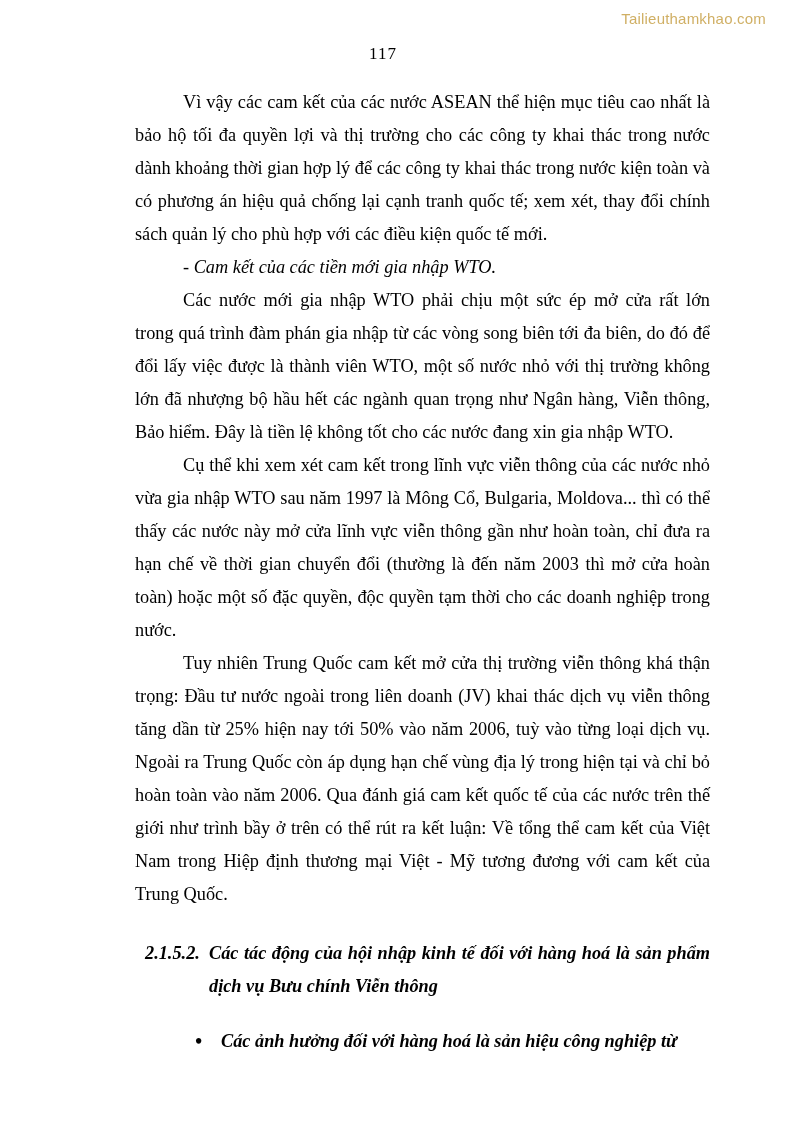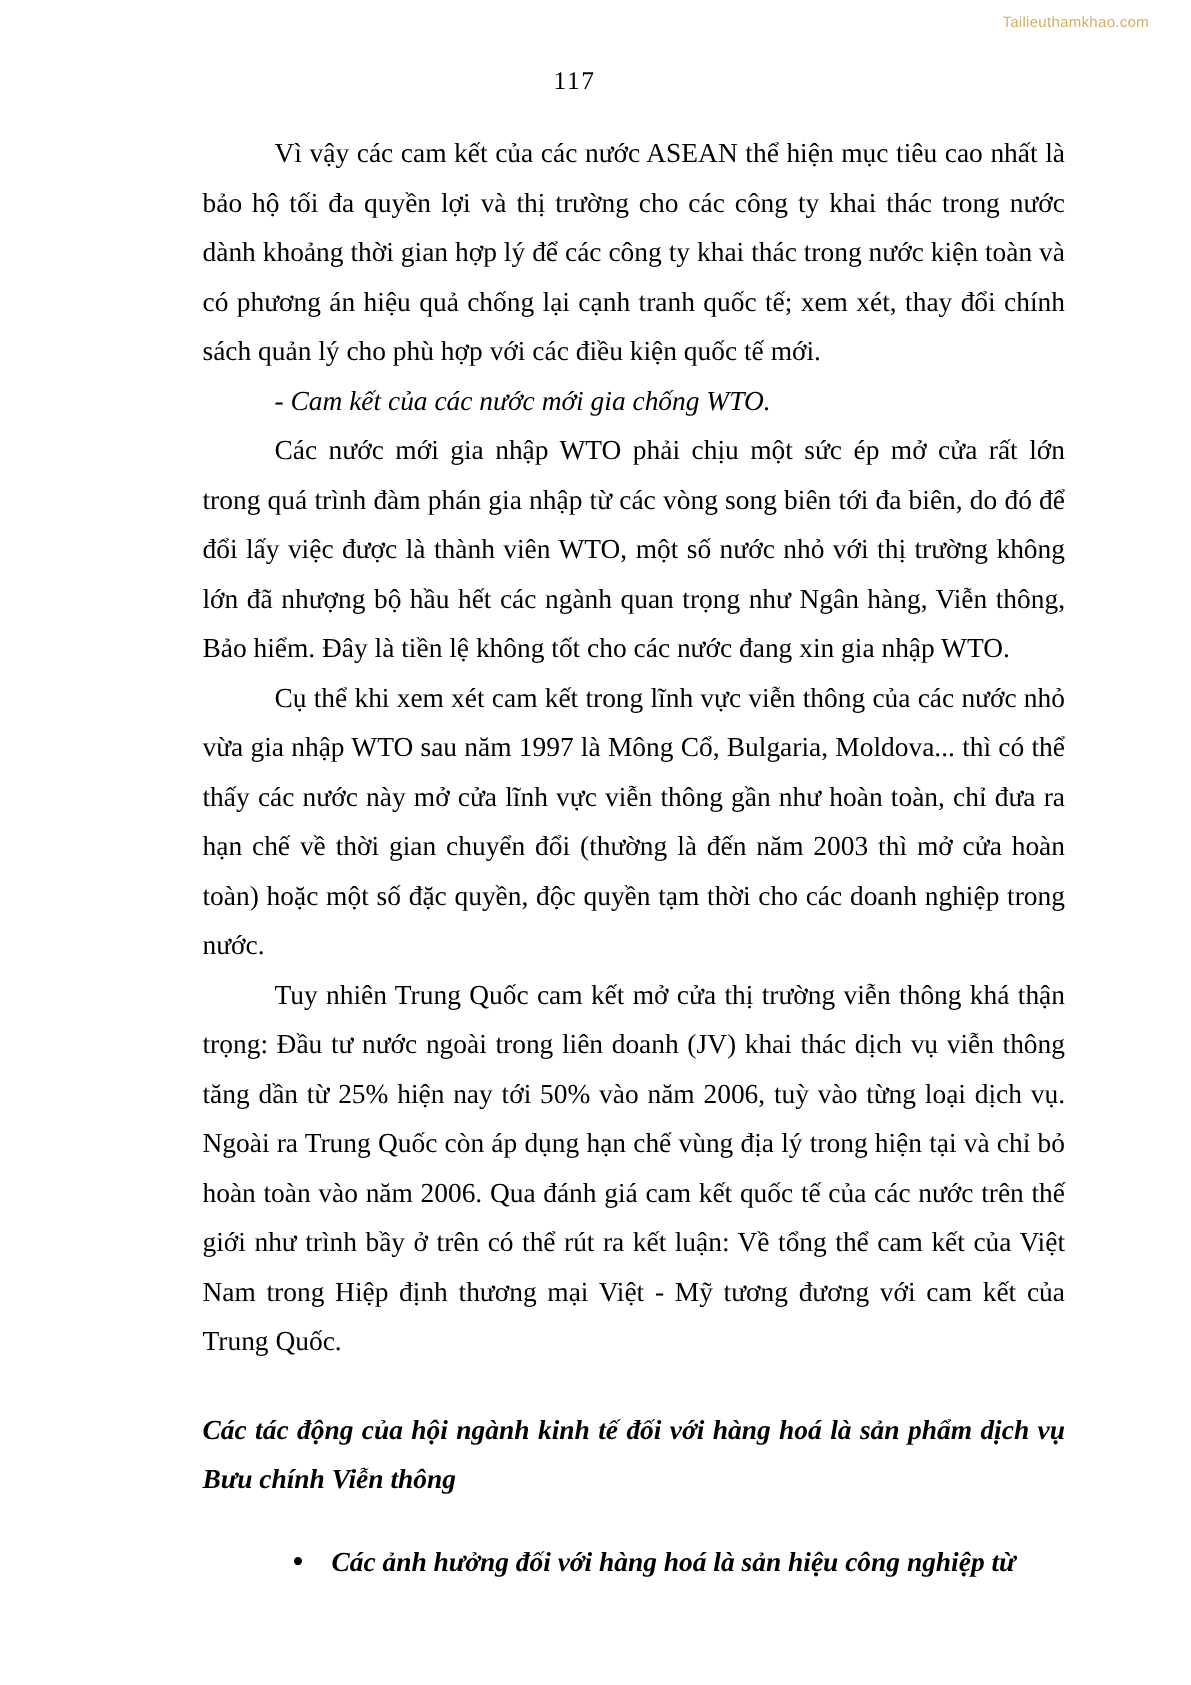--- a/index.html
+++ b/index.html
@@ -19,21 +19,21 @@
     position: relative;
     width: 794px;
     height: 1123px;
     box-sizing: border-box;
   }
   .watermark {
     position: absolute;
     top: 10px;
     right: 28px;
     font-family: "Liberation Sans", sans-serif;
-    font-size: 10px;
+    font-size: 15px;
     color: #c8a24a;
     letter-spacing: 0.2px;
     opacity: 0.85;
   }
   .page-number {
     position: absolute;
     top: 44px;
     left: 0;
     width: 766px;
     text-align: center;
@@ -106,30 +106,31 @@
 
   <div class="watermark">Tailieuthamkhao.com</div>
 
   <div class="page-number">117</div>
 
   <div class="content">
 
 
     <p class="body-par indent">Vì vậy các cam kết của các nước ASEAN thể hiện mục tiêu cao nhất là bảo hộ tối đa quyền lợi và thị trường cho các công ty khai thác trong nước dành khoảng thời gian hợp lý để các công ty khai thác trong nước kiện toàn và có phương án hiệu quả chống lại cạnh tranh quốc tế; xem xét, thay đổi chính sách quản lý cho phù hợp với các điều kiện quốc tế mới.</p>
 
-    <p class="body-par italic">- Cam kết của các nước mới gia chống WTO.</p>
+    <p class="body-par italic">- Cam kết của các tiền mới gia nhập WTO.</p>
 
     <p class="body-par indent">Các nước mới gia nhập WTO phải chịu một sức ép mở cửa rất lớn trong quá trình đàm phán gia nhập từ các vòng song biên tới đa biên, do đó để đổi lấy việc được là thành viên WTO, một số nước nhỏ với thị trường không lớn đã nhượng bộ hầu hết các ngành quan trọng như Ngân hàng, Viễn thông, Bảo hiểm. Đây là tiền lệ không tốt cho các nước đang xin gia nhập WTO.</p>
 
     <p class="body-par indent">Cụ thể khi xem xét cam kết trong lĩnh vực viễn thông của các nước nhỏ vừa gia nhập WTO sau năm 1997 là Mông Cổ, Bulgaria, Moldova... thì có thể thấy các nước này mở cửa lĩnh vực viễn thông gần như hoàn toàn, chỉ đưa ra hạn chế về thời gian chuyển đổi (thường là đến năm 2003 thì mở cửa hoàn toàn) hoặc một số đặc quyền, độc quyền tạm thời cho các doanh nghiệp trong nước.</p>
 
     <p class="body-par indent">Tuy nhiên Trung Quốc cam kết mở cửa thị trường viễn thông khá thận trọng: Đầu tư nước ngoài trong liên doanh (JV) khai thác dịch vụ viễn thông tăng dần từ 25% hiện nay tới 50% vào năm 2006, tuỳ vào từng loại dịch vụ. Ngoài ra Trung Quốc còn áp dụng hạn chế vùng địa lý trong hiện tại và chỉ bỏ hoàn toàn vào năm 2006. Qua đánh giá cam kết quốc tế của các nước trên thế giới như trình bầy ở trên có thể rút ra kết luận: Về tổng thể cam kết của Việt Nam trong Hiệp định thương mại Việt - Mỹ tương đương với cam kết của Trung Quốc.</p>
 
     <div class="heading-block">
-      <div class="heading-text">Các tác động của hội ngành kinh tế đối với hàng hoá là sản phẩm dịch vụ Bưu chính Viễn thông</div>
+      <div class="heading-num">2.1.5.2.</div>
+      <div class="heading-text">Các tác động của hội nhập kinh tế đối với hàng hoá là sản phẩm dịch vụ Bưu chính Viễn thông</div>
     </div>
 
     <div class="bullet-block">
       <div class="bullet-dot">•</div>
       <div class="bullet-text">
         <span>Các ảnh hưởng đối với hàng hoá là sản hiệu công nghiệp từ</span>
         
       </div>
     </div>
 

